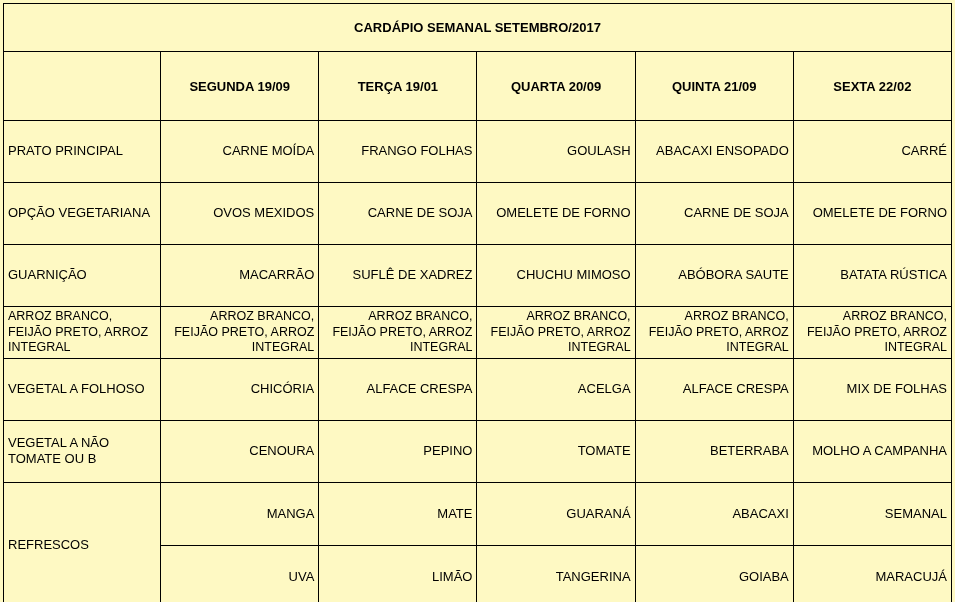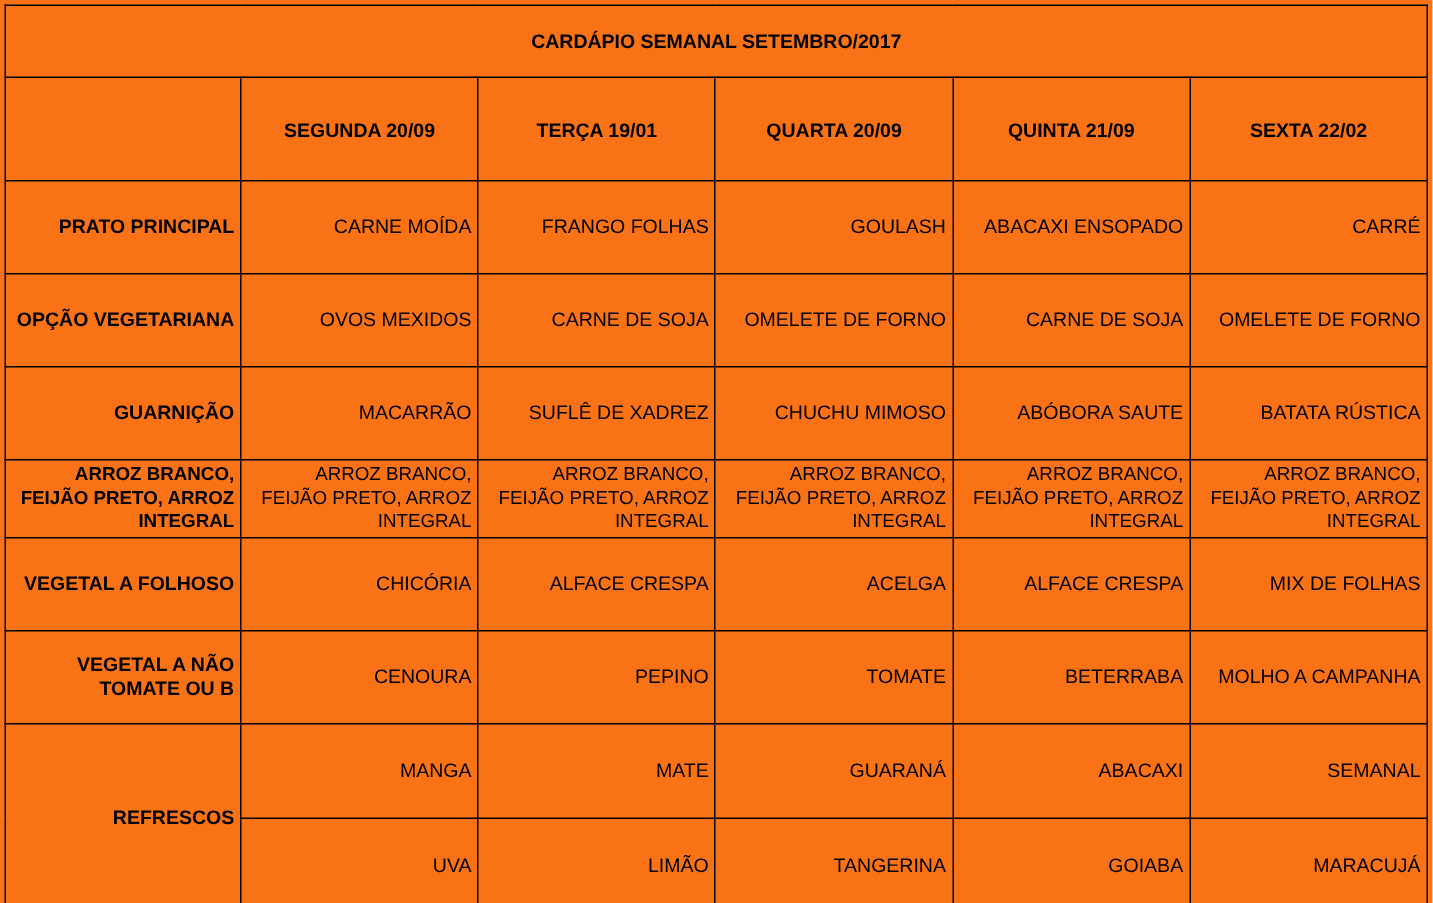--- a/index.html
+++ b/index.html
@@ -8,21 +8,21 @@
     background: #ffffff;
   }
   body {
     font-family: "Liberation Sans", sans-serif;
     color: #000000;
   }
   #sheet {
     width: 955px;
     height: 602px;
     position: relative;
-    background: #f97316;
+    background: #fef9c3;
     overflow: hidden;
   }
   table.menu {
     border-collapse: collapse;
     table-layout: fixed;
     width: 949px;
     margin: 3px 0 0 3px;
   }
   table.menu td, table.menu th {
     border: 1px solid #000000;
@@ -38,23 +38,23 @@
   }
   .col-label { width: 157px; }
   .col-day { width: 158px; }
   .head-row td {
     height: 64px;
     text-align: center;
     font-weight: bold;
     font-size: 13.5px;
   }
   .rowlabel {
-    font-weight: bold;
+    font-weight: normal;
     font-size: 13px;
-    text-align: right;
+    text-align: left;
     padding-left: 6px;
     line-height: 1.25;
   }
   .cellval {
     text-align: right;
     font-size: 13px;
     line-height: 1.25;
   }
   .r-main td { height: 57px; }
   .r-veg td { height: 57px; }
@@ -79,21 +79,21 @@
       <col class="col-day">
       <col class="col-day">
     </colgroup>
     <tbody>
       <tr>
         <td class="title-cell" colspan="6">CARDÁPIO SEMANAL SETEMBRO/2017</td>
       </tr>
 
       <tr class="head-row">
         <td></td>
-        <td>SEGUNDA  20/09</td>
+        <td>SEGUNDA  19/09</td>
         <td>TERÇA 19/01</td>
         <td>QUARTA 20/09</td>
         <td>QUINTA 21/09</td>
         <td>SEXTA 22/02</td>
       </tr>
 
       <tr class="r-main">
         <td class="rowlabel">PRATO PRINCIPAL</td>
         <td class="cellval">CARNE MOÍDA</td>
         <td class="cellval">FRANGO FOLHAS</td>

